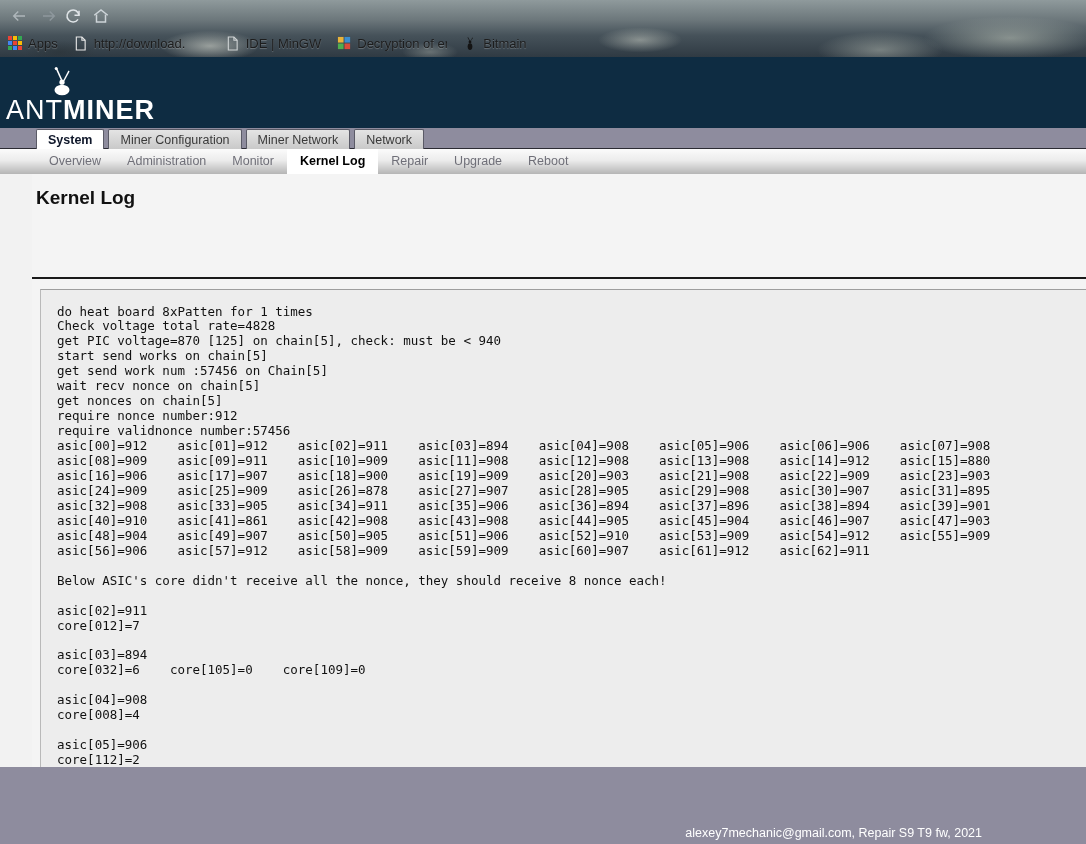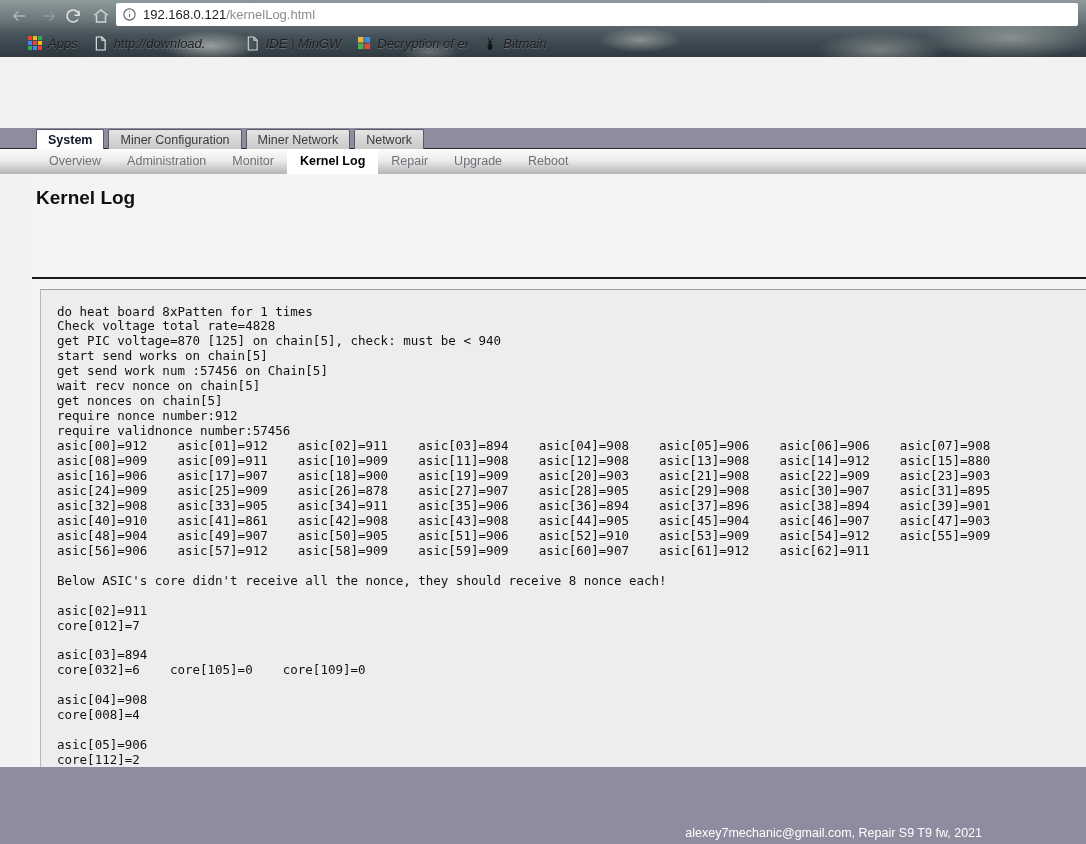--- a/index.html
+++ b/index.html
@@ -44,22 +44,22 @@
     background:#ffffff; border-radius:2px;
     display:flex; align-items:center; padding-left:6px;
     font-size:13px;
   }
   #omnibox .info-ico { width:15px; height:15px; margin-right:6px; flex:0 0 auto; }
   #url-host { color:#202124; }
   #url-path { color:#8a8d91; }
 
   #bookmark-bar {
     position:absolute; left:0; top:30px; width:860px; height:27px;
-    display:flex; align-items:center; gap:0px; padding-left:20px;
-    font-size:13px; color:#1d1d1d;font-style:italic;
+    display:flex; align-items:center; gap:0px; padding-left:0;
+    font-size:13px; color:#1d1d1d;
   }
   .bm { display:flex; align-items:center; height:24px; padding:0 8px; gap:5px; white-space:nowrap;}
   .bm-label { text-shadow: 0 1px 1px rgba(255,255,255,.25); }
   .bm-ico { width:15px; height:15px; flex:0 0 auto; display:block;}
   .bm-clip { overflow:hidden; }
   #bm-download .bm-label { width:116px; overflow:hidden; display:inline-block;}
   #bm-decrypt .bm-label { width:90px; overflow:hidden; display:inline-block;}
 
   .apps-grid { width:14px; height:14px; display:grid; grid-template-columns:repeat(3,4px);
                grid-template-rows:repeat(3,4px); gap:1px; }
@@ -187,31 +187,20 @@
         <path d="M20 5v6h-6"></path>
     </svg>
   </div>
   <div class="nav-btn" id="nav-home">
     <svg width="18" height="18" viewBox="0 0 24 24" fill="none" stroke="currentColor" stroke-width="2">
       <path d="M3 11l9-7 9 7"></path>
         <path d="M6 10v10h12V10"></path>
     </svg>
   </div>
 
-  <div id="omnibox">
-    <span class="info-ico">
-      <svg width="15" height="15" viewBox="0 0 24 24" fill="none" stroke="#5f6368" stroke-width="1.8">
-        <circle cx="12" cy="12" r="9"></circle>
-          <path d="M12 11v5"></path>
-          <circle cx="12" cy="7.6" r="0.9" fill="#5f6368" stroke="none"></circle>
-      </svg>
-    </span>
-    <span id="url-host">192.168.0.121</span>
-      <span id="url-path">/kernelLog.html</span>
-  </div>
 
   <div id="bookmark-bar">
 
     <div class="bm" id="bm-apps">
       <span class="bm-ico">
         <span class="apps-grid">
           <i style="background:#ea4335"></i>
             <i style="background:#fbbc05"></i>
             <i style="background:#34a853"></i>
           <i style="background:#4285f4"></i>
@@ -267,20 +256,34 @@
         </svg>
       </span>
       <span class="bm-label">Bitmain</span>
     </div>
 
   </div>
 </div>
 
 <div id="page">
 
+  <div id="site-header">
+    <div id="logo">
+      <span id="logo-ant">
+        <svg width="40" height="30" viewBox="0 0 40 30" fill="#ffffff">
+          <ellipse cx="19" cy="23" rx="7.5" ry="5.2"></ellipse>
+          <circle cx="19" cy="15.2" r="2.6"></circle>
+          <path d="M18.0 13.6 L12.8 2.0 L14.2 1.2 L19.2 12.6 Z"></path>
+          <circle cx="13.2" cy="1.6" r="1.5"></circle>
+          <path d="M20.2 13.6 L25.4 3.6 L26.6 4.4 L21.4 14.0 Z"></path>
+        </svg>
+      </span>
+      <div id="logo-text"><span class="thin">ANT</span><b>MINER</b></div>
+    </div>
+  </div>
 
   <div id="mainnav-band">
     <div id="mainnav">
       <div class="mtab active">System</div>
       <div class="mtab">Miner Configuration</div>
       <div class="mtab">Miner Network</div>
       <div class="mtab">Network</div>
     </div>
   </div>
 

